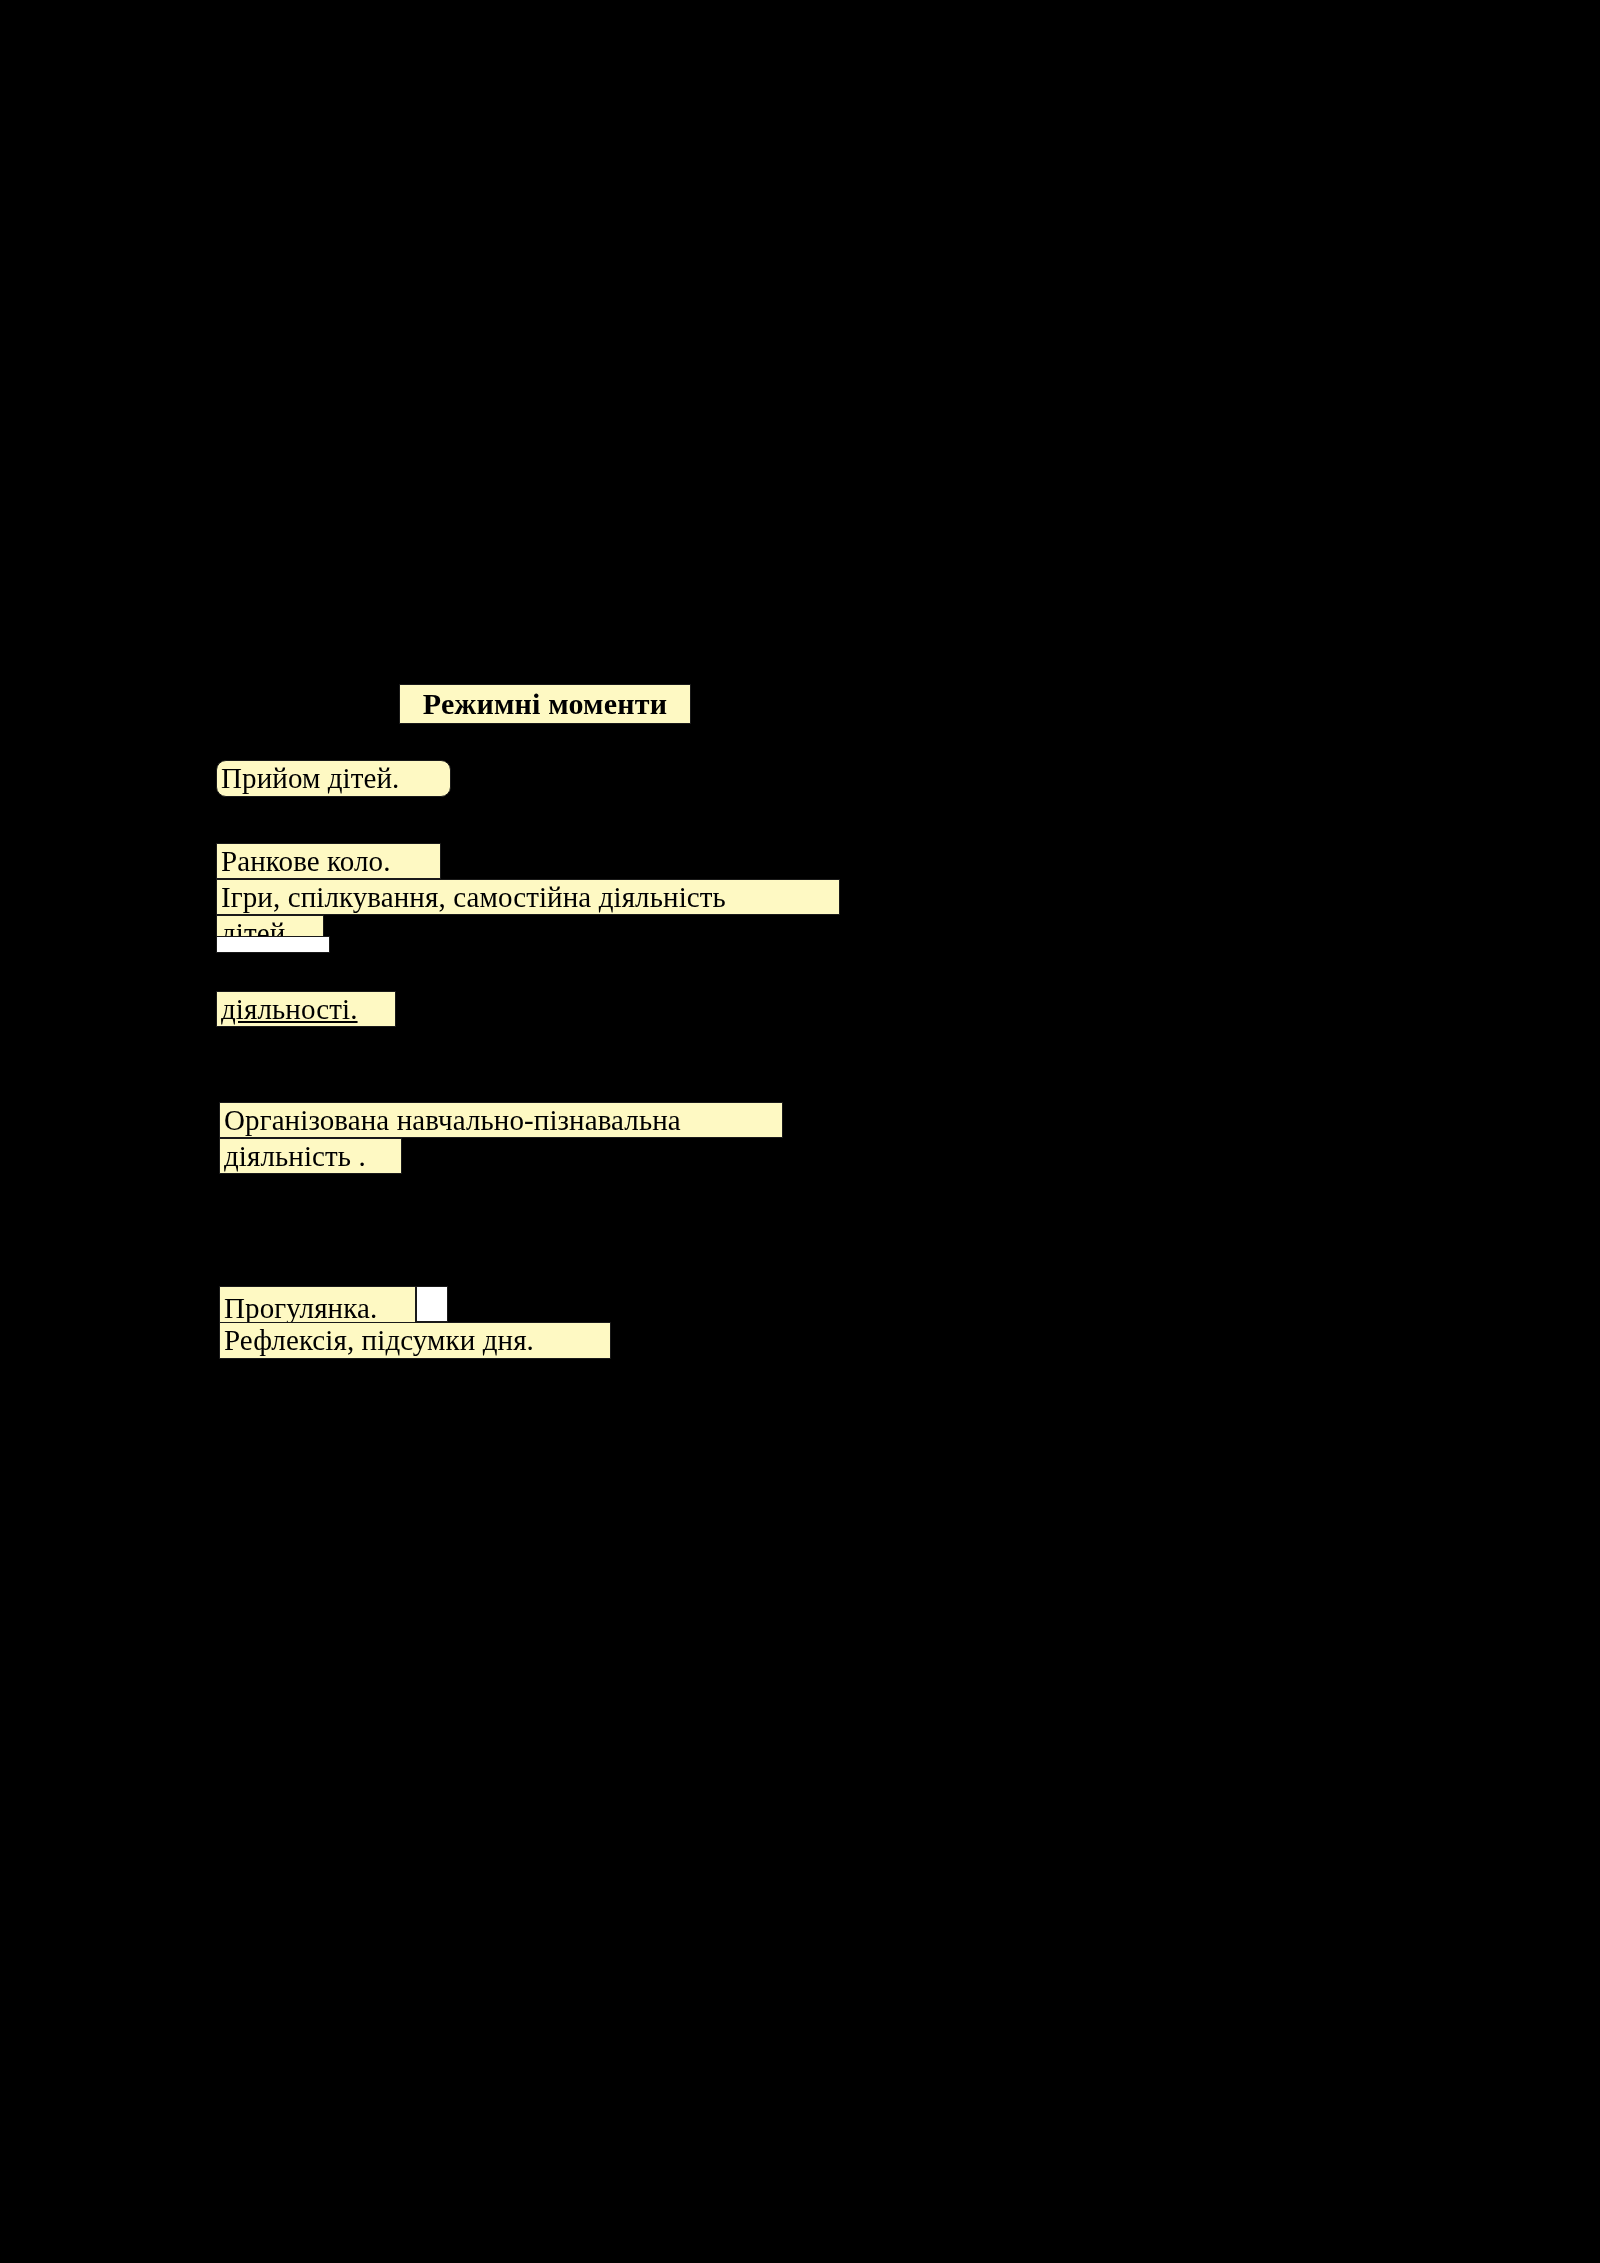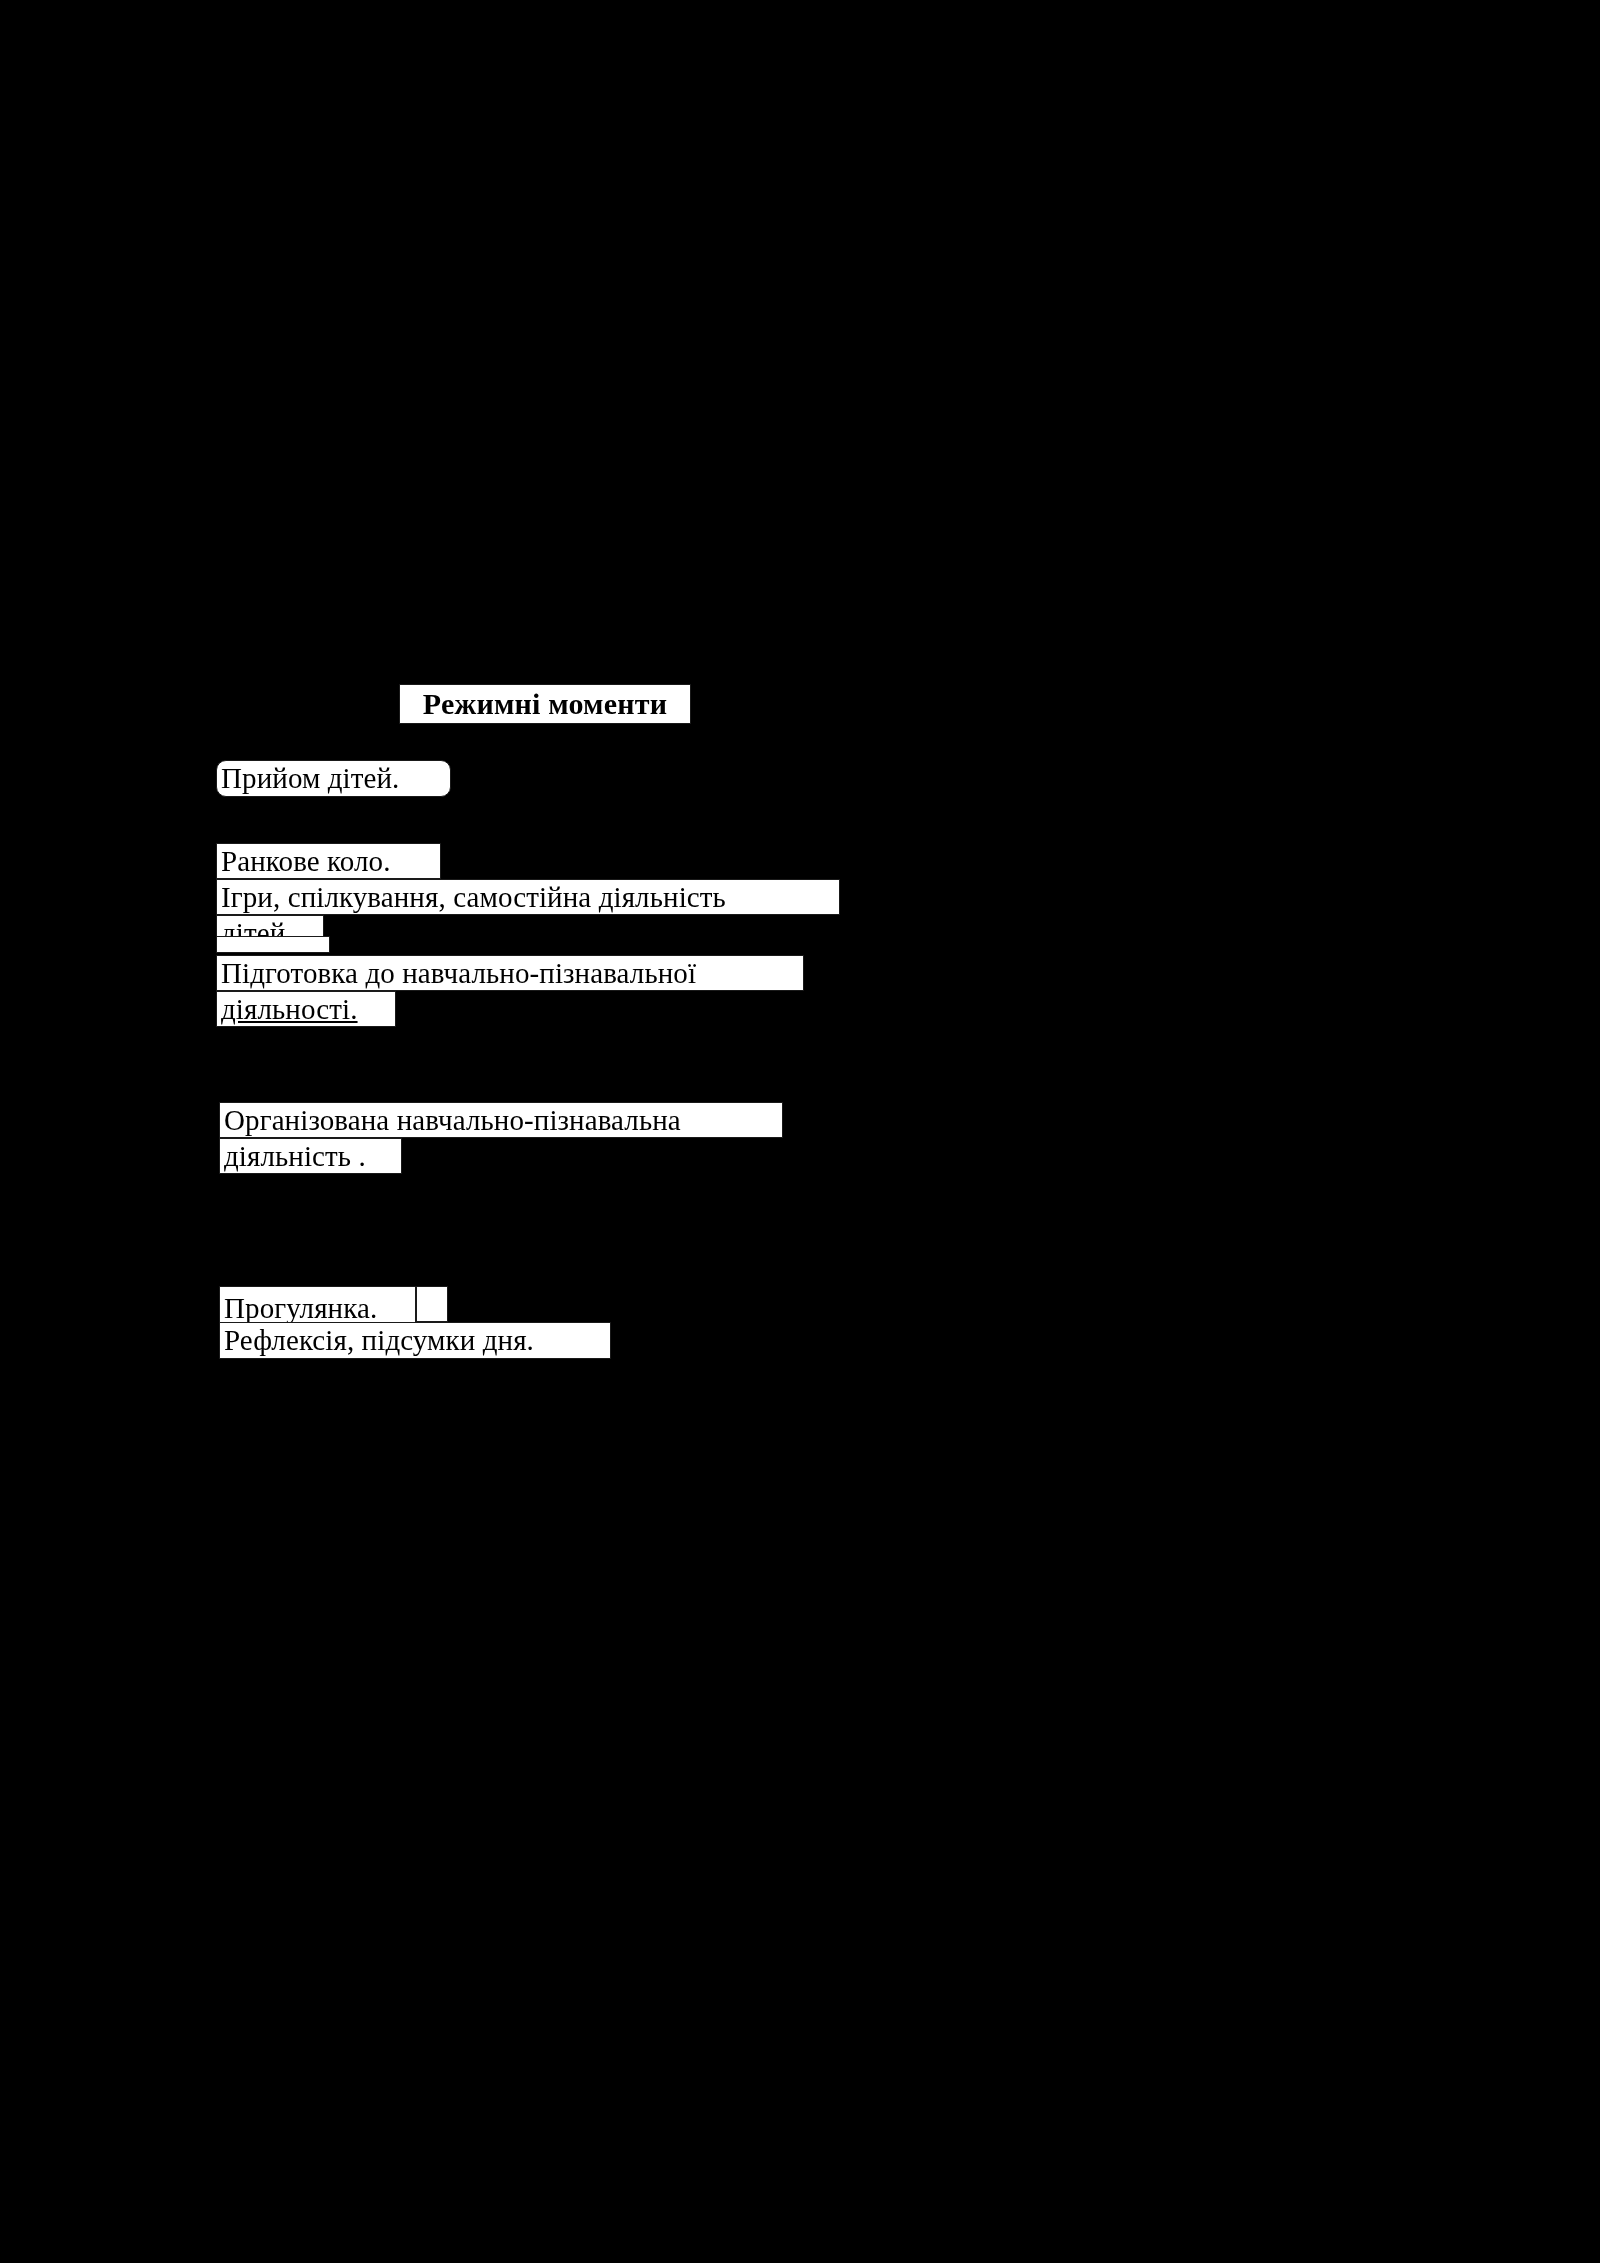--- a/index.html
+++ b/index.html
@@ -13,21 +13,21 @@
     width: 1600px;
     height: 2263px;
     background: #000000;
     overflow: hidden;
     font-family: "Liberation Serif", "DejaVu Serif", serif;
   }
 
   
   .hl {
     position: absolute;
-    background: #ffffff;
+    background: #fef9c3;
     color: #000000;
     border: 1px solid #1a1a1a;
     box-sizing: border-box;
     white-space: nowrap;
     line-height: 1.12;
     padding: 0 4px;
   }
 
   .title {
     font-weight: bold;
@@ -58,21 +58,20 @@
 
   <div class="hl body-line" style="left:216px; top:760px; width:235px; height:37px; display:flex; align-items:center;border-radius:10px;">Прийом дітей.</div>
 
   <div class="hl body-line" style="left:216px; top:843px; width:225px; height:36px; display:flex; align-items:center;">Ранкове коло.</div>
 
   <div class="hl body-line" style="left:216px; top:879px; width:624px; height:36px; display:flex; align-items:center;">Ігри, спілкування, самостійна діяльність</div>
 
   <div class="hl body-line" style="left:216px; top:915px; width:108px; height:36px; display:flex; align-items:center;">дітей.</div>
   <div class="tail" style="left:216px; top:936px; width:114px; height:17px;"></div>
 
-  <div class="hl body-line" style="left:216px; top:955px; width:588px; height:36px; display:flex; align-items:center;">Підготовка до навчально-пізнавальної</div>
 
   <div class="hl body-line" style="left:216px; top:991px; width:180px; height:36px; display:flex; align-items:center;text-decoration:underline;">діяльності.</div>
 
   <div class="hl body-line" style="left:219px; top:1102px; width:564px; height:36px; display:flex; align-items:center;">Організована навчально-пізнавальна</div>
 
   <div class="hl body-line" style="left:219px; top:1138px; width:183px; height:36px; display:flex; align-items:center;">діяльність .</div>
 
 
   <div class="hl body-line" style="left:219px; top:1286px; width:197px; height:45px; display:flex; align-items:center;">Прогулянка.</div>
   <div class="tail" style="left:416px; top:1286px; width:32px; height:36px;"></div>

